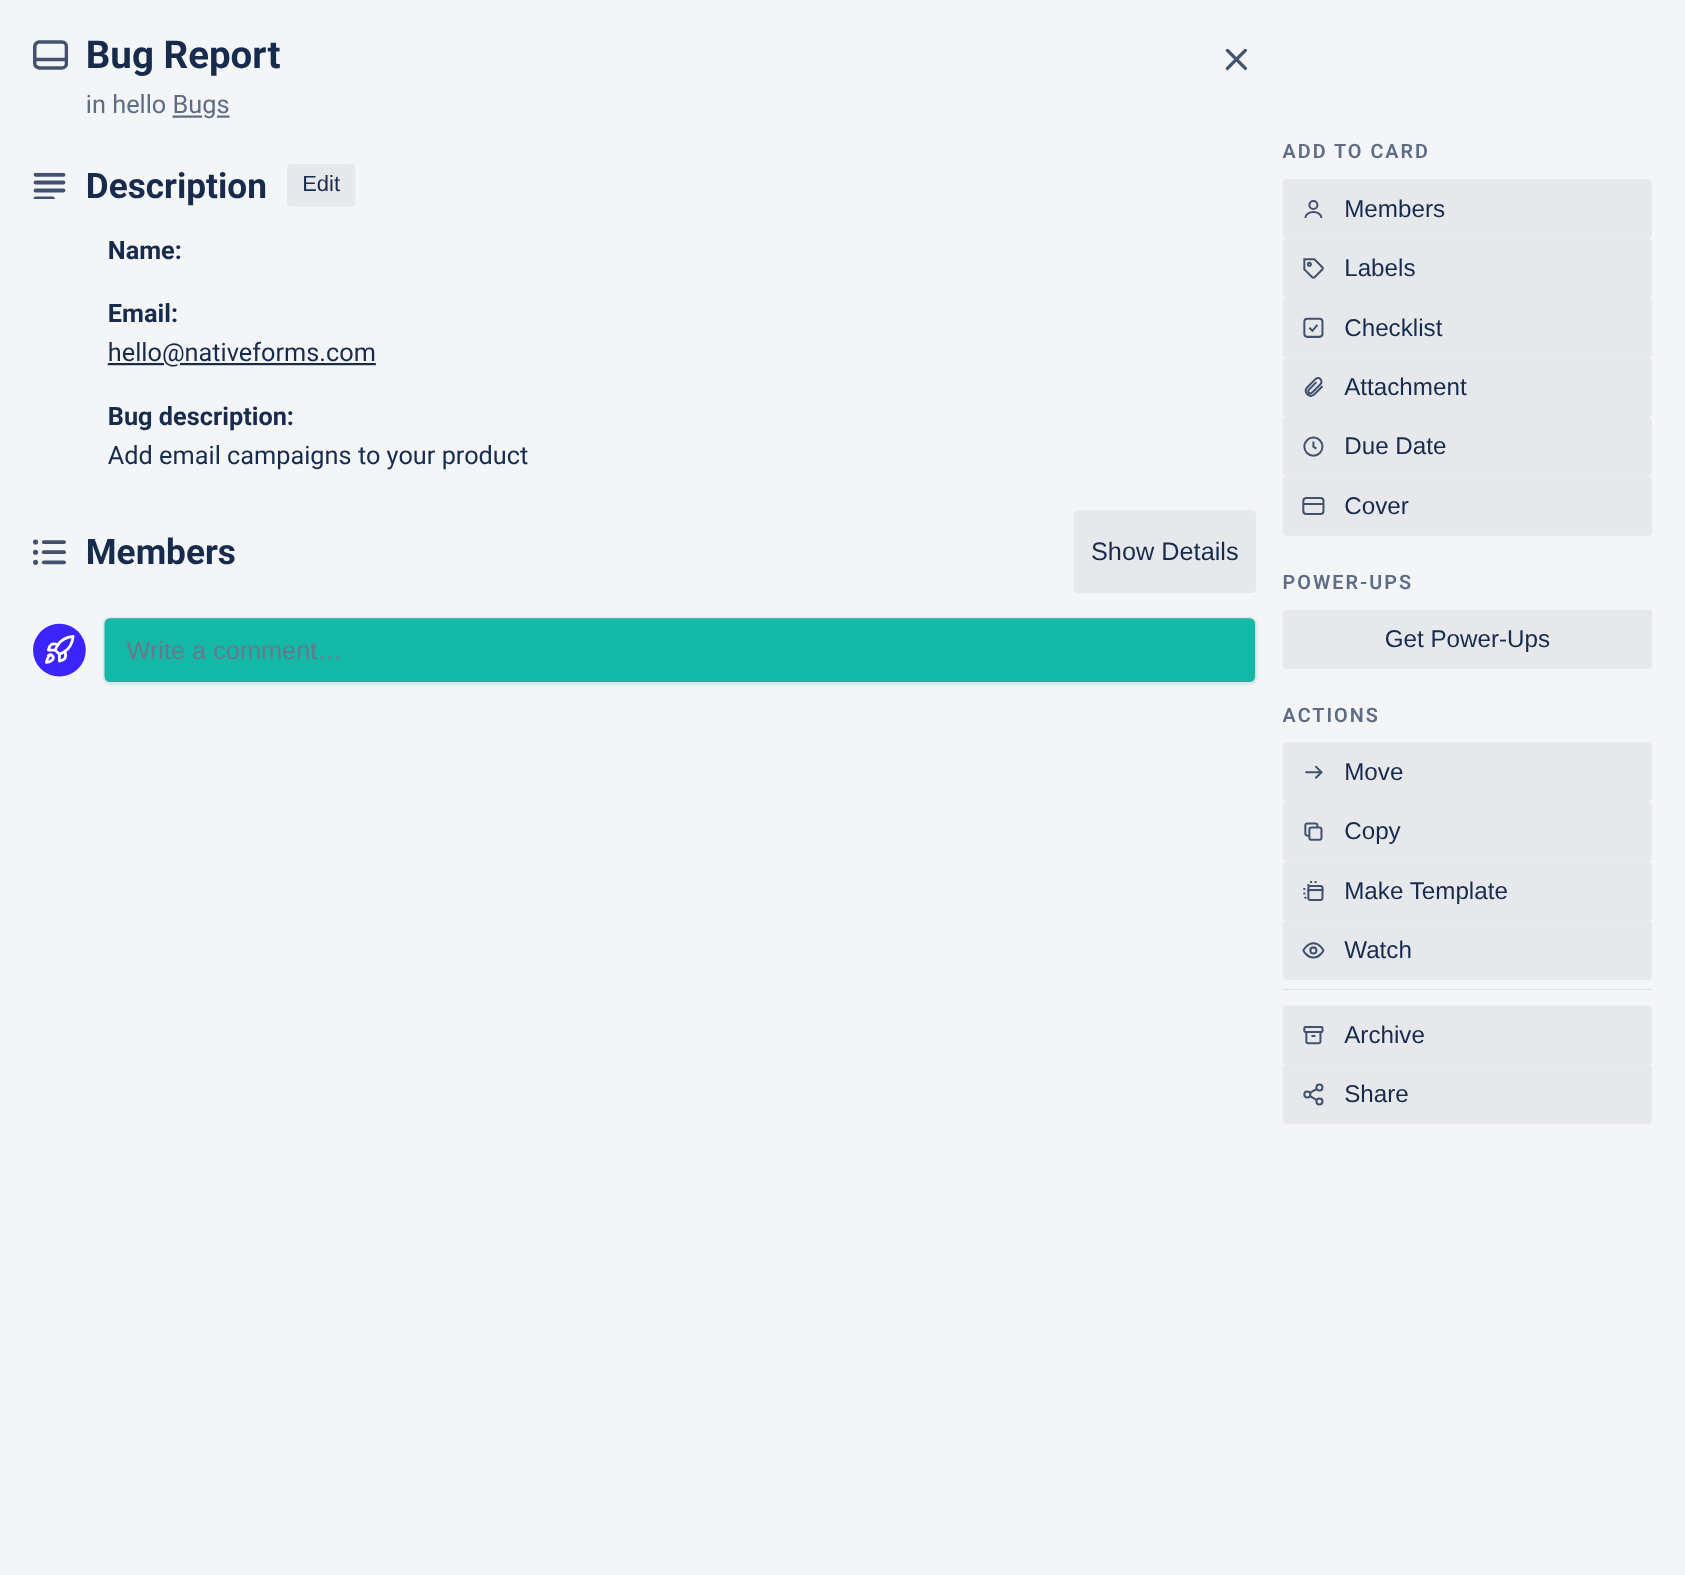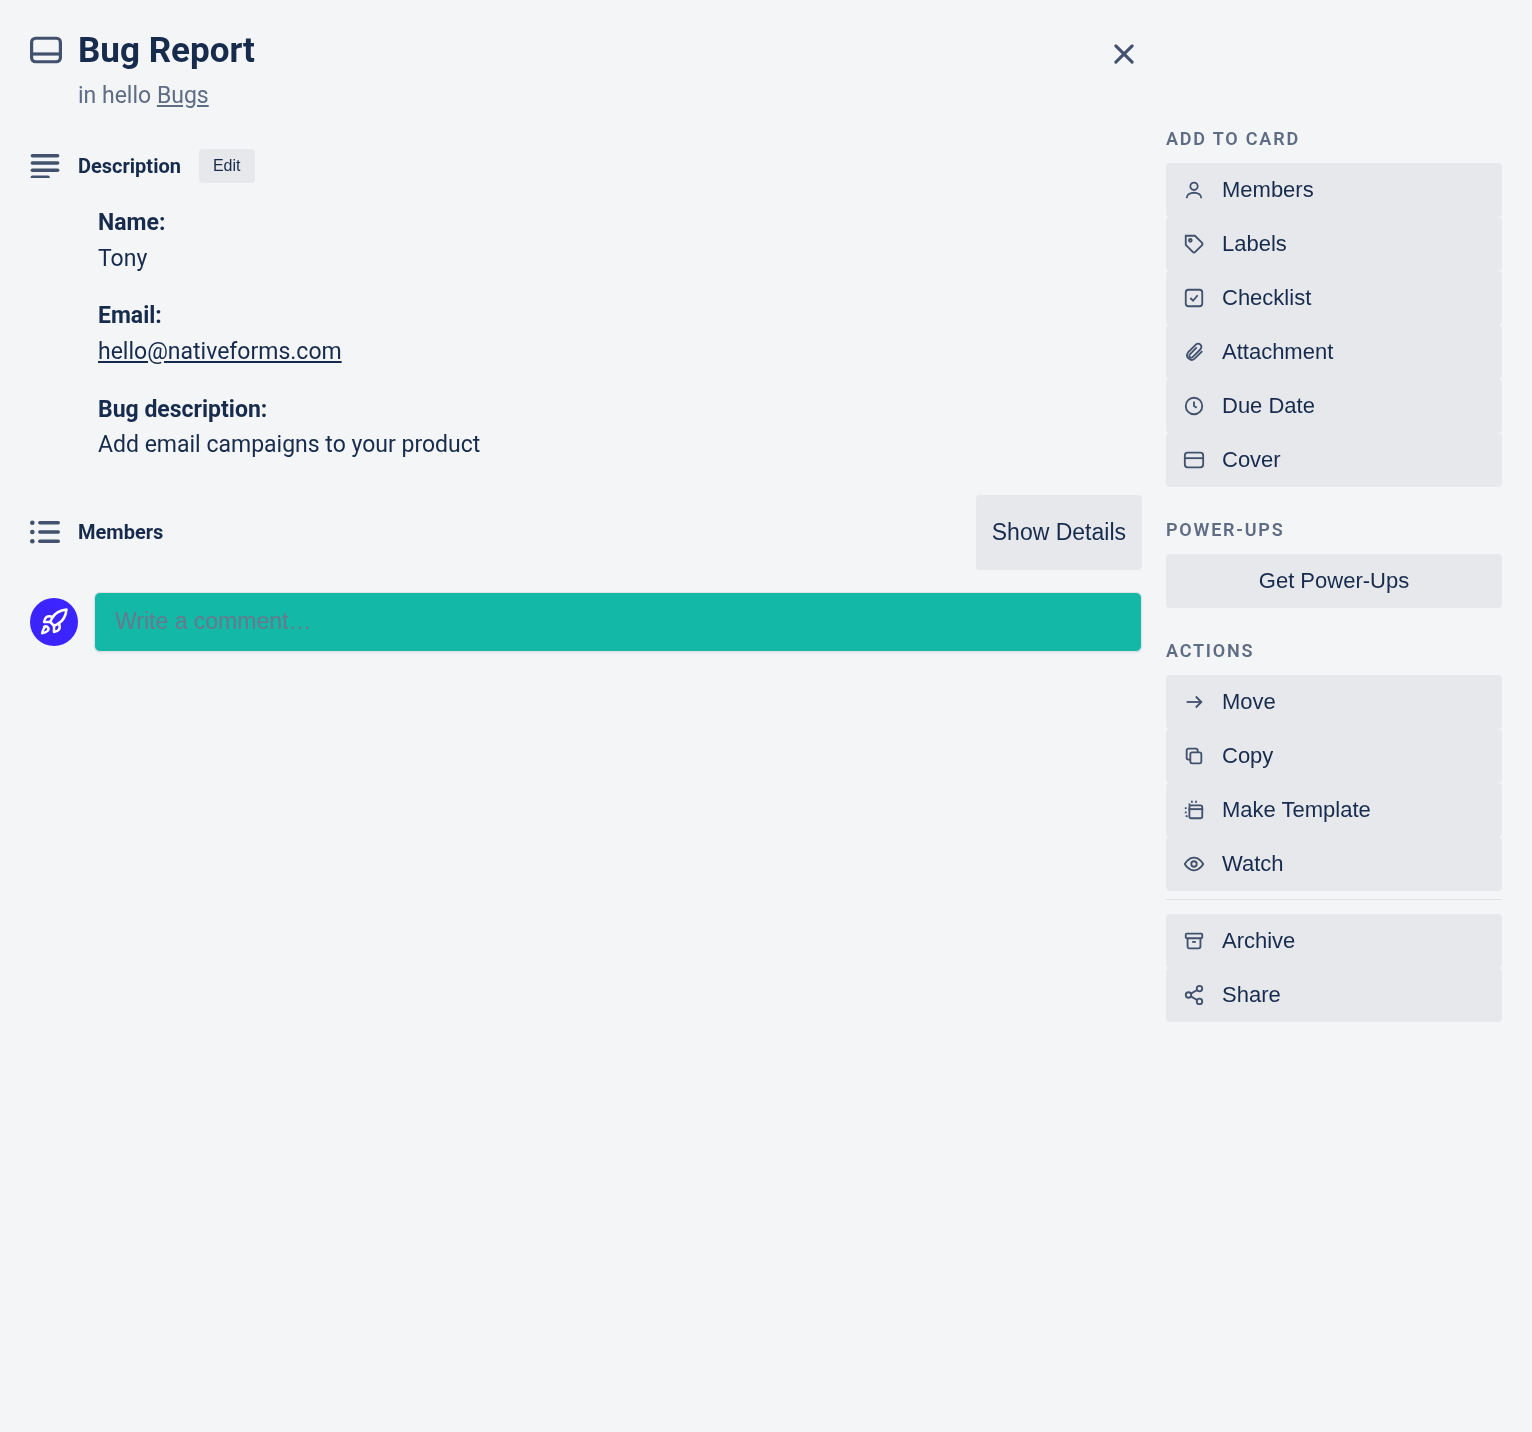--- a/index.html
+++ b/index.html
@@ -84,38 +84,38 @@
     margin-bottom: 22px;
   }
   .section-icon {
     width: 48px;
     display: flex;
     align-items: center;
     justify-content: flex-start;
     color: #42526e;
   }
   .section-title {
-    font-size: 20px;
+    font-size: 32px;
     font-weight: 700;
     color: #172b4d;
     flex: none;
   }
   .section-head .spacer { flex: 1; }
   .edit-btn, .show-details-btn {
     background: #e6e8ec;
     color: #172b4d;
     border: none;
     border-radius: 4px;
     font-size: 23px;
     padding: 24px 16px;
     cursor: pointer;
   }
   .edit-btn {
     margin-left: 18px;
-    font-size: 16px;
+    font-size: 20px;
     padding: 8px 14px;
   }
 
   
   .description-body {
     padding-left: 68px;
     font-size: 23px;
     line-height: 1.55;
   }
   .field-block { margin-bottom: 22px; }
@@ -233,21 +233,20 @@
             <rect x="0" y="18" width="16" height="3" rx="1.5"></rect>
           </svg>
         </div>
         <div class="section-title">Description</div>
         <button class="edit-btn">Edit</button>
         <div class="spacer"></div>
       </div>
       <div class="description-body">
         <div class="field-block">
           <div class="field-label">Name:</div>
-          <div class="field-value">Tony</div>
         </div>
         <div class="field-block">
           <div class="field-label">Email:</div>
           <div><a href="#" class="field-link">hello@nativeforms.com</a></div>
         </div>
         <div class="field-block">
           <div class="field-label">Bug description:</div>
           <div class="field-value">Add email campaigns to your product</div>
         </div>
       </div>

